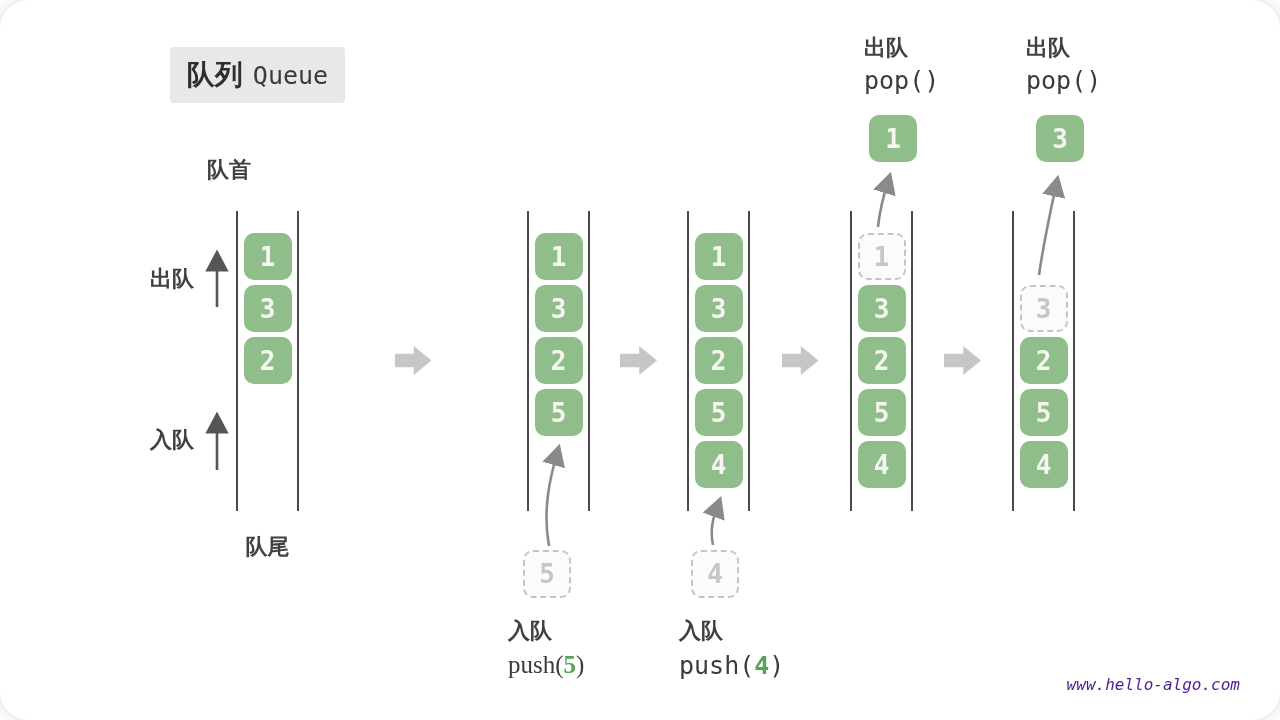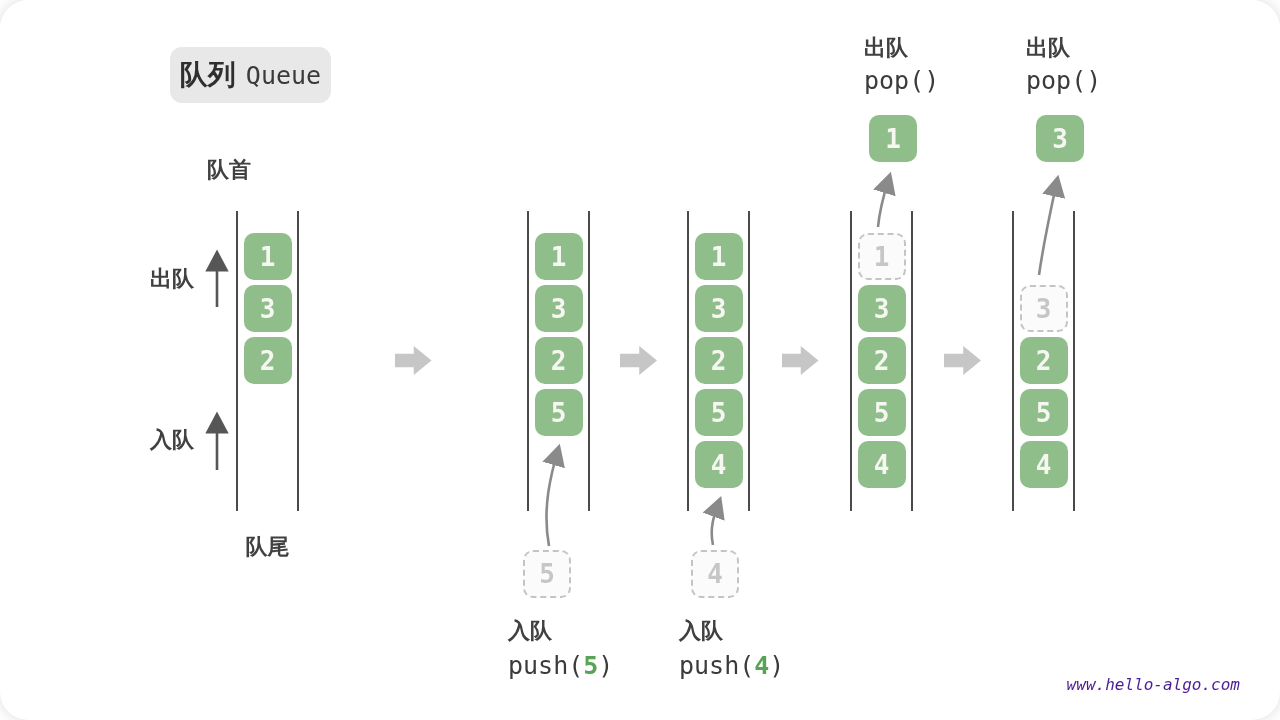--- a/index.html
+++ b/index.html
@@ -6,22 +6,22 @@
   body{font-family:"Liberation Sans",sans-serif;width:1280px;height:720px;position:relative;}
   .card{
     position:absolute;left:0;top:0;width:1280px;height:720px;
     background:#ffffff;border-radius:28px;
     box-shadow:0 0 14px rgba(0,0,0,0.14);
     overflow:hidden;
   }
   .abs{position:absolute;}
   
   .badge{
-    left:170px;top:47px;width:161px;height:56px;
-    background:#E8E8E8;border-radius:12px;
+    left:170px;top:47px;width:175px;height:56px;
+    background:#E8E8E8;border-radius:4px;
     display:flex;align-items:center;justify-content:center;gap:10px;
   }
   .badge .zh{font-size:28px;font-weight:bold;color:#2F2F2F;}
   .badge .en{font-family:"DejaVu Sans Mono",monospace;font-size:25px;color:#3B3B3B;}
   
   .zh-label{font-size:22px;font-weight:bold;color:#404040;white-space:nowrap;}
   .code-label{font-family:"DejaVu Sans Mono",monospace;font-size:25px;color:#3B3B3B;white-space:nowrap;}
   .code-label .arg{color:#57A457;font-weight:bold;}
   
   .wall{width:2px;background:#4A4A4A;}
@@ -94,21 +94,21 @@
       <div class="qbox dashed" style="left: 1019.5px; top: 285px; position: absolute;">3</div>
       <div class="qbox" style="left: 1019.5px; top: 337px; position: absolute;">2</div>
       <div class="qbox" style="left: 1019.5px; top: 389px; position: absolute;">5</div>
       <div class="qbox" style="left: 1019.5px; top: 441px; position: absolute;">4</div>
       <div class="block-arrow" style="left: 394.5px; top: 346px; position: absolute;"></div>
       <div class="block-arrow" style="left: 620px; top: 346px; position: absolute;"></div>
       <div class="block-arrow" style="left: 781.5px; top: 346px; position: absolute;"></div>
       <div class="block-arrow" style="left: 944px; top: 346px; position: absolute;"></div>
       <div class="qbox dashed" style="left: 523px; top: 550px; height: 48px; position: absolute;">5</div>
       <div class="zh-label" style="left: 508px; top: 616px; position: absolute;">入队</div>
-      <div class="code-label" style="left: 508px; top: 651px; position: absolute;"><span>push(</span><span class="arg">5</span><span>)</span></div>
+      <div class="code-label" style="left: 508px; top: 651px; position: absolute; font-family: Liberation Serif, serif;"><span>push(</span><span class="arg">5</span><span>)</span></div>
       <div class="qbox dashed" style="left: 691px; top: 550px; height: 48px; position: absolute;">4</div>
       <div class="zh-label" style="left: 679px; top: 616px; position: absolute;">入队</div>
       <div class="code-label" style="left: 679px; top: 651px; position: absolute;"><span>push(</span><span class="arg">4</span><span>)</span></div>
       <div class="qbox" style="left: 869px; top: 115px; position: absolute;">1</div>
       <div class="zh-label" style="left: 864px; top: 33px; position: absolute;">出队</div>
       <div class="code-label" style="left: 864px; top: 66px; position: absolute;">pop()</div>
       <div class="qbox" style="left: 1036px; top: 115px; position: absolute;">3</div>
       <div class="zh-label" style="left: 1026px; top: 33px; position: absolute;">出队</div>
       <div class="code-label" style="left: 1026px; top: 66px; position: absolute;">pop()</div>
     </div>

